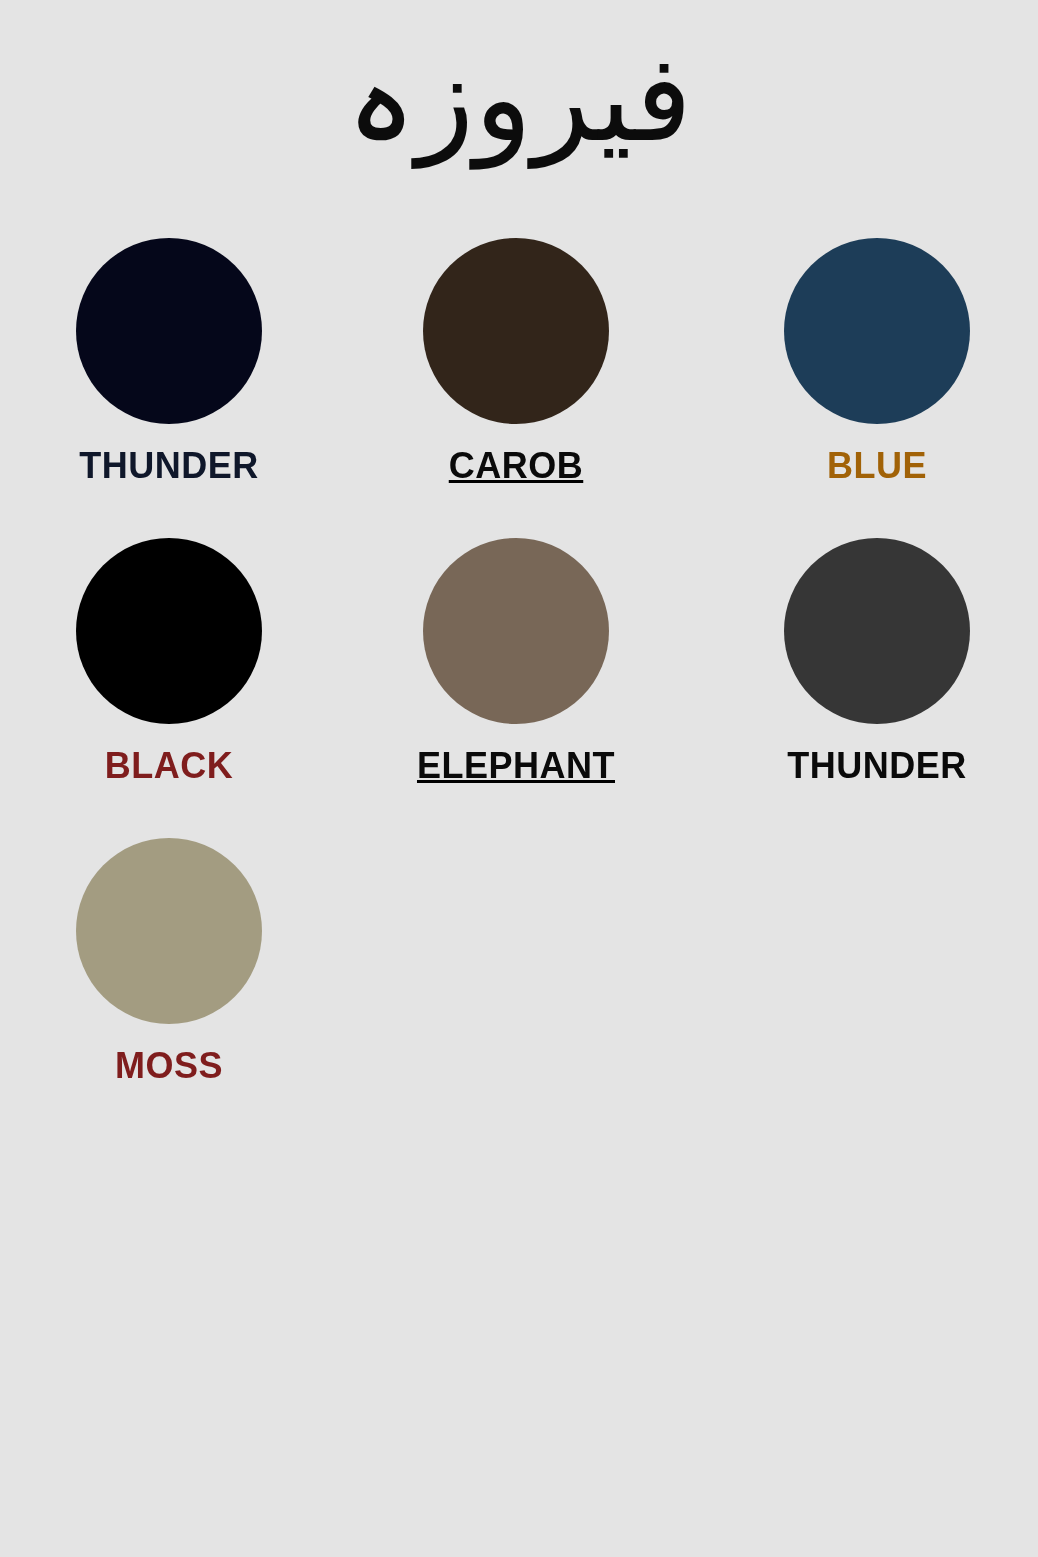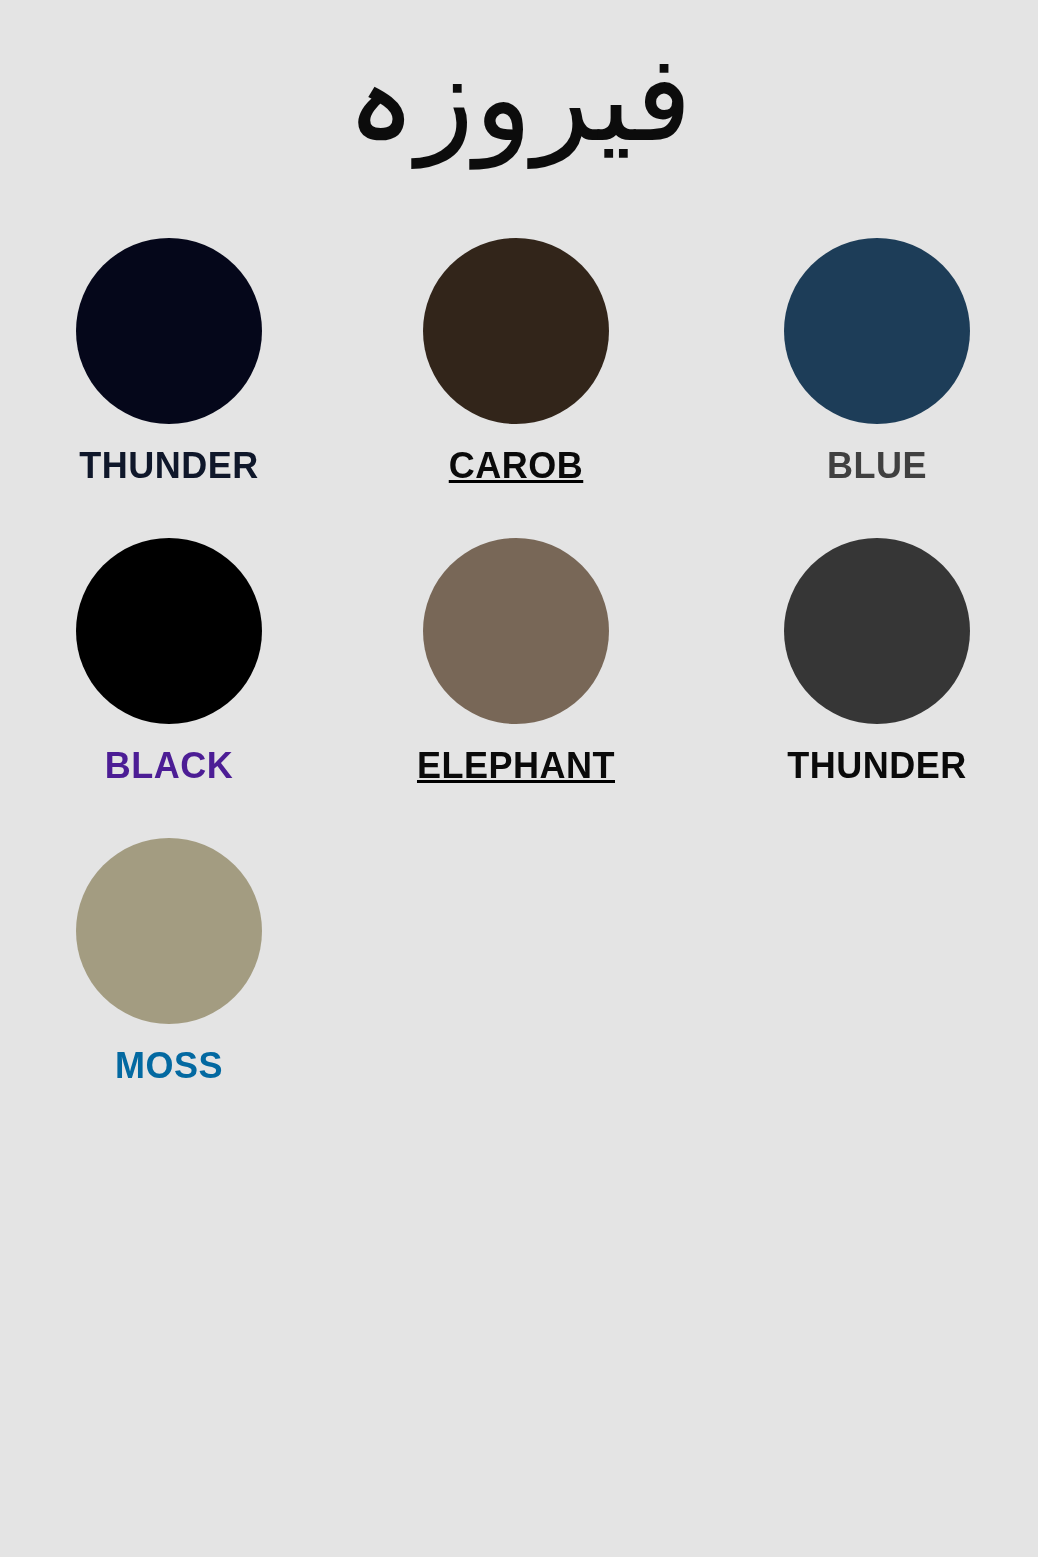--- a/index.html
+++ b/index.html
@@ -100,42 +100,42 @@
       <div class="swatch-cell col-0">
         <span class="swatch-dot" style="background-color: rgb(5, 7, 26);"></span>
         <span class="swatch-label" style="color: #0f172a;">THUNDER</span>
       </div>
       <div class="swatch-cell col-1">
         <span class="swatch-dot" style="background-color: rgb(50, 37, 26);"></span>
         <span class="swatch-label" style="color: rgb(10, 10, 10);">CAROB</span>
       </div>
       <div class="swatch-cell col-2">
         <span class="swatch-dot" style="background-color: rgb(29, 61, 88);"></span>
-        <span class="swatch-label" style="color: #404040;">BLUE</span>
+        <span class="swatch-label" style="color: #a16207;">BLUE</span>
       </div>
     </div>
 
     <div class="swatch-row">
       <div class="swatch-cell col-0">
         <span class="swatch-dot" style="background-color: rgb(0, 0, 0);"></span>
-        <span class="swatch-label" style="color: #4c1d95;">BLACK</span>
+        <span class="swatch-label" style="color: #7f1d1d;">BLACK</span>
       </div>
       <div class="swatch-cell col-1">
         <span class="swatch-dot" style="background-color: rgb(120, 103, 87);"></span>
         <span class="swatch-label" style="color: rgb(10, 10, 10);">ELEPHANT</span>
       </div>
       <div class="swatch-cell col-2">
         <span class="swatch-dot" style="background-color: rgb(54, 54, 54);"></span>
         <span class="swatch-label" style="color: rgb(10, 10, 10);">THUNDER</span>
       </div>
     </div>
 
     <div class="swatch-row">
       <div class="swatch-cell col-0">
         <span class="swatch-dot" style="background-color: rgb(163, 156, 129);"></span>
-        <span class="swatch-label" style="color: #0369a1;">MOSS</span>
+        <span class="swatch-label" style="color: #7f1d1d;">MOSS</span>
       </div>
       <div class="swatch-cell col-1"></div>
       <div class="swatch-cell col-2"></div>
     </div>
   </div>
 
 </div>
 
 </body></html>

